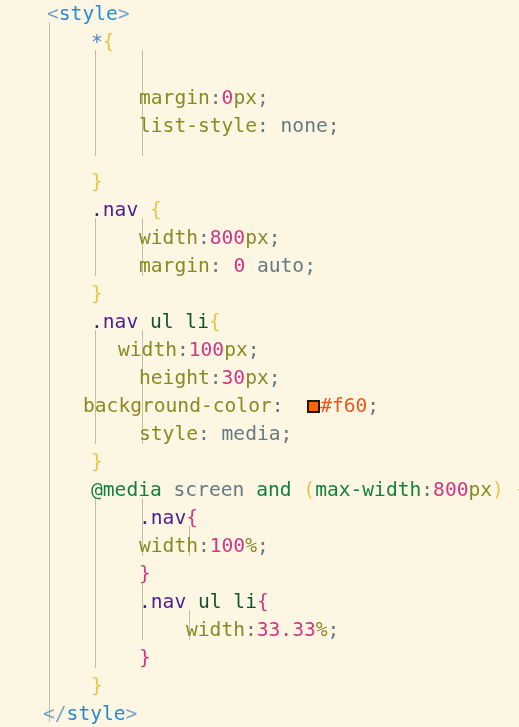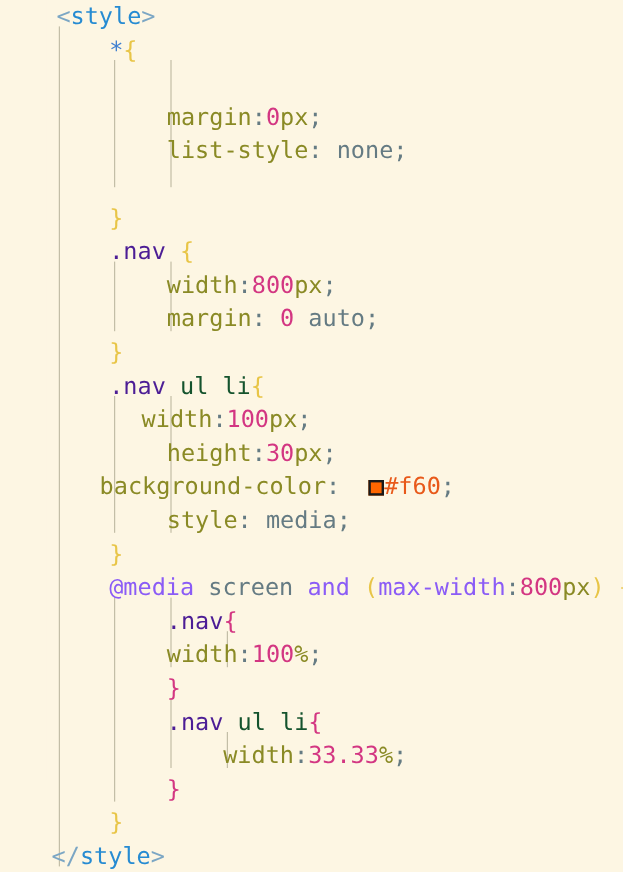--- a/index.html
+++ b/index.html
@@ -53,21 +53,21 @@
   .tag        { color: #268bd2; }   
   .angle      { color: #7ba6c4; }   
   .sel-star   { color: #3f7fd0; }   
   .sel-class  { color: #4c1d95; }   
   .sel-elem   { color: #14532d; }   
   .prop       { color: #8a8a25; }   
   .num        { color: #d33682; }   
   .unit       { color: #8a8a25; }   
   .kw         { color: #657b83; }   
   .punc       { color: #657b83; }   
-  .at         { color: #8b5cf6; }   
+  .at         { color: #15803d; }   
   .paren      { color: #e8c547; }   
   .br1        { color: #e8c547; }   
   .br2        { color: #d33682; }   
   .colorhex   { color: #e8591a; }
 
   .swatch {
     display: inline-block;
     width: 13px;
     height: 13px;
     background: #ff6600;

